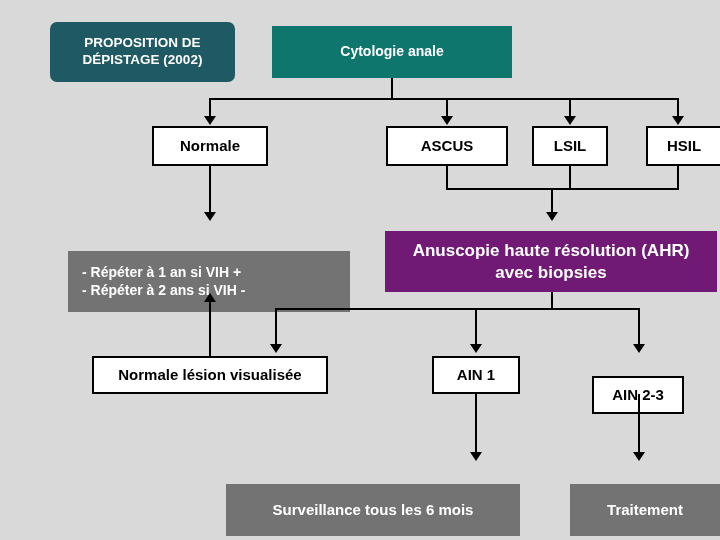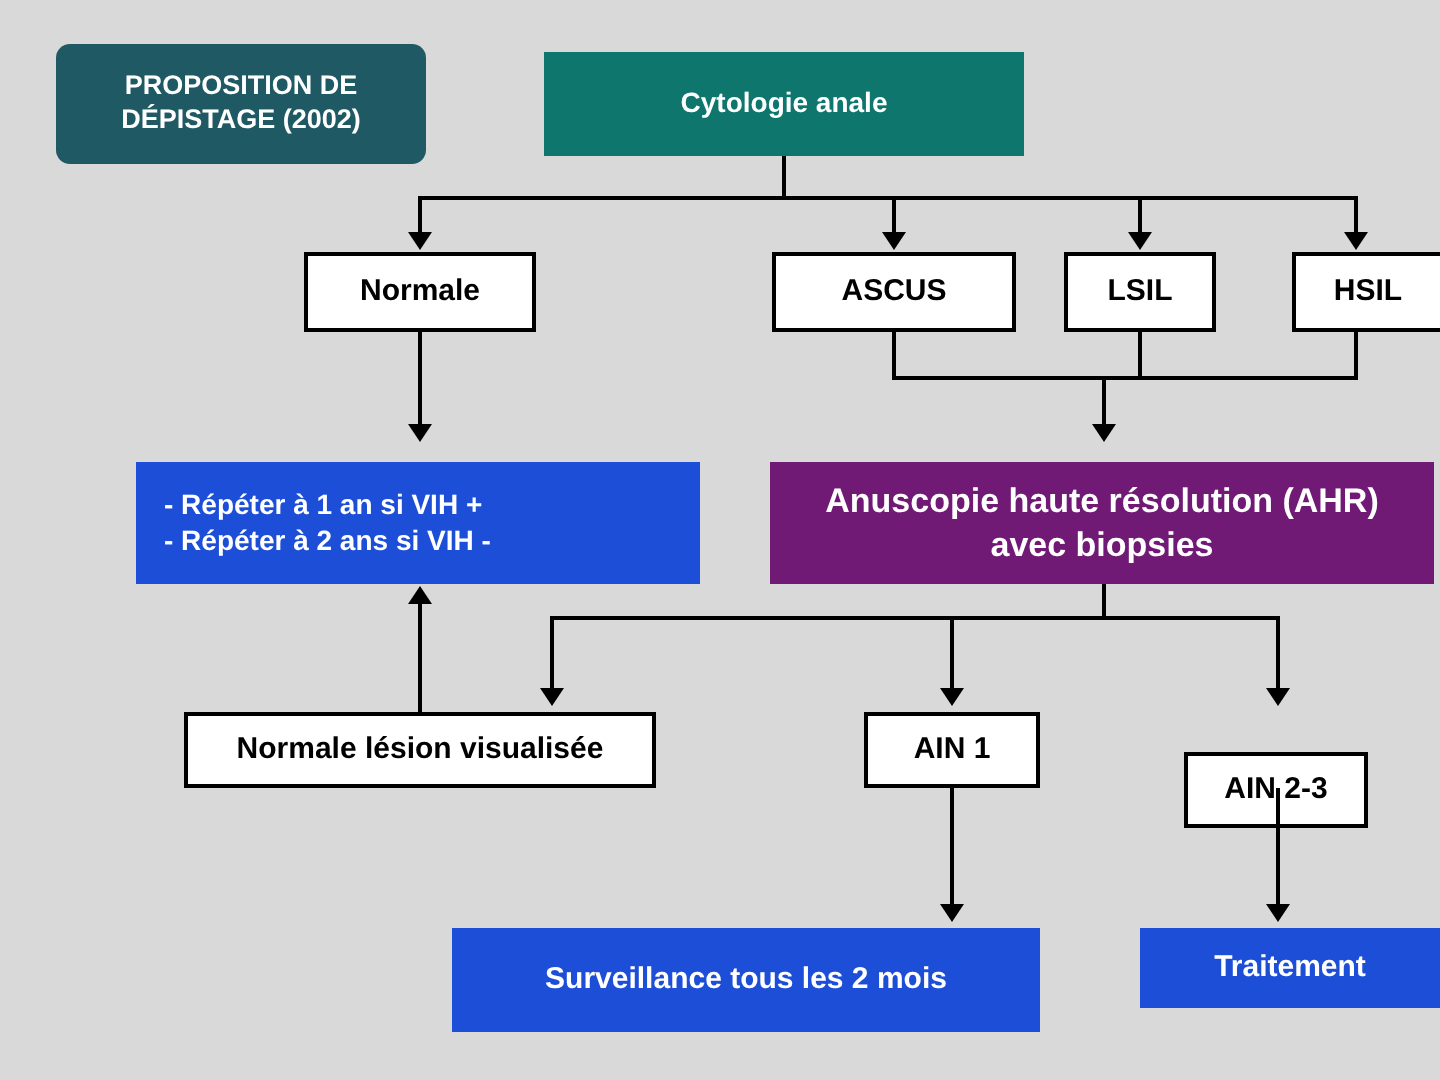--- a/index.html
+++ b/index.html
@@ -27,39 +27,41 @@
     text-align: center;
     line-height: 1.25;
   }
   .teal {
     background: #1f5963;
     color: #ffffff;
     font-weight: bold;
     font-size: 13.5px;
     border-radius: 7px;
     padding: 4px 24px;
+    margin-left: 22px;
   }
   .olive {
     background: #0f766e;
     color: #ffffff;
     font-weight: bold;
     font-size: 14px;
   }
   .whitebox {
     background: #ffffff;
     border: 2px solid #000000;
     color: #000000;
     font-weight: bold;
     font-size: 15px;
   }
   .orange {
-    background: #1d4ed8;
+    background: #737373;
     color: #ffffff;
     font-weight: bold;
     font-size: 14px;
+    margin-top: 20px;
   }
   .orange-left {
     justify-content: flex-start;
     text-align: left;
     padding-left: 14px;
   }
   .maroon {
     background: #701a75;
     color: #ffffff;
     font-weight: bold;
@@ -153,16 +155,16 @@
 
   <div class="conn vline" style="left:209px; top:302px; height:54px;"></div>
   <div class="arrow-up" style="left:204px; top:293px;"></div>
 
   <div class="conn vline" style="left:475px; top:394px; height:58px;"></div>
   <div class="arrow" style="left:470px; top:452px;"></div>
 
   <div class="conn vline" style="left:638px; top:394px; height:58px;"></div>
   <div class="arrow" style="left:633px; top:452px;"></div>
 
-  <div class="node orange" style="left:226px; top:464px; width:294px; height:52px; font-size:15px;">Surveillance tous les 2 mois</div>
-  <div class="node orange" style="left:570px; top:464px; width:150px; height:40px; font-size:15px;">Traitement</div>
+  <div class="node orange" style="left:226px; top:464px; width:294px; height:52px; font-size:15px;">Surveillance tous les 6 mois</div>
+  <div class="node orange" style="left:570px; top:464px; width:150px; height:52px; font-size:15px;">Traitement</div>
 
 </div>
 
 </body></html>

